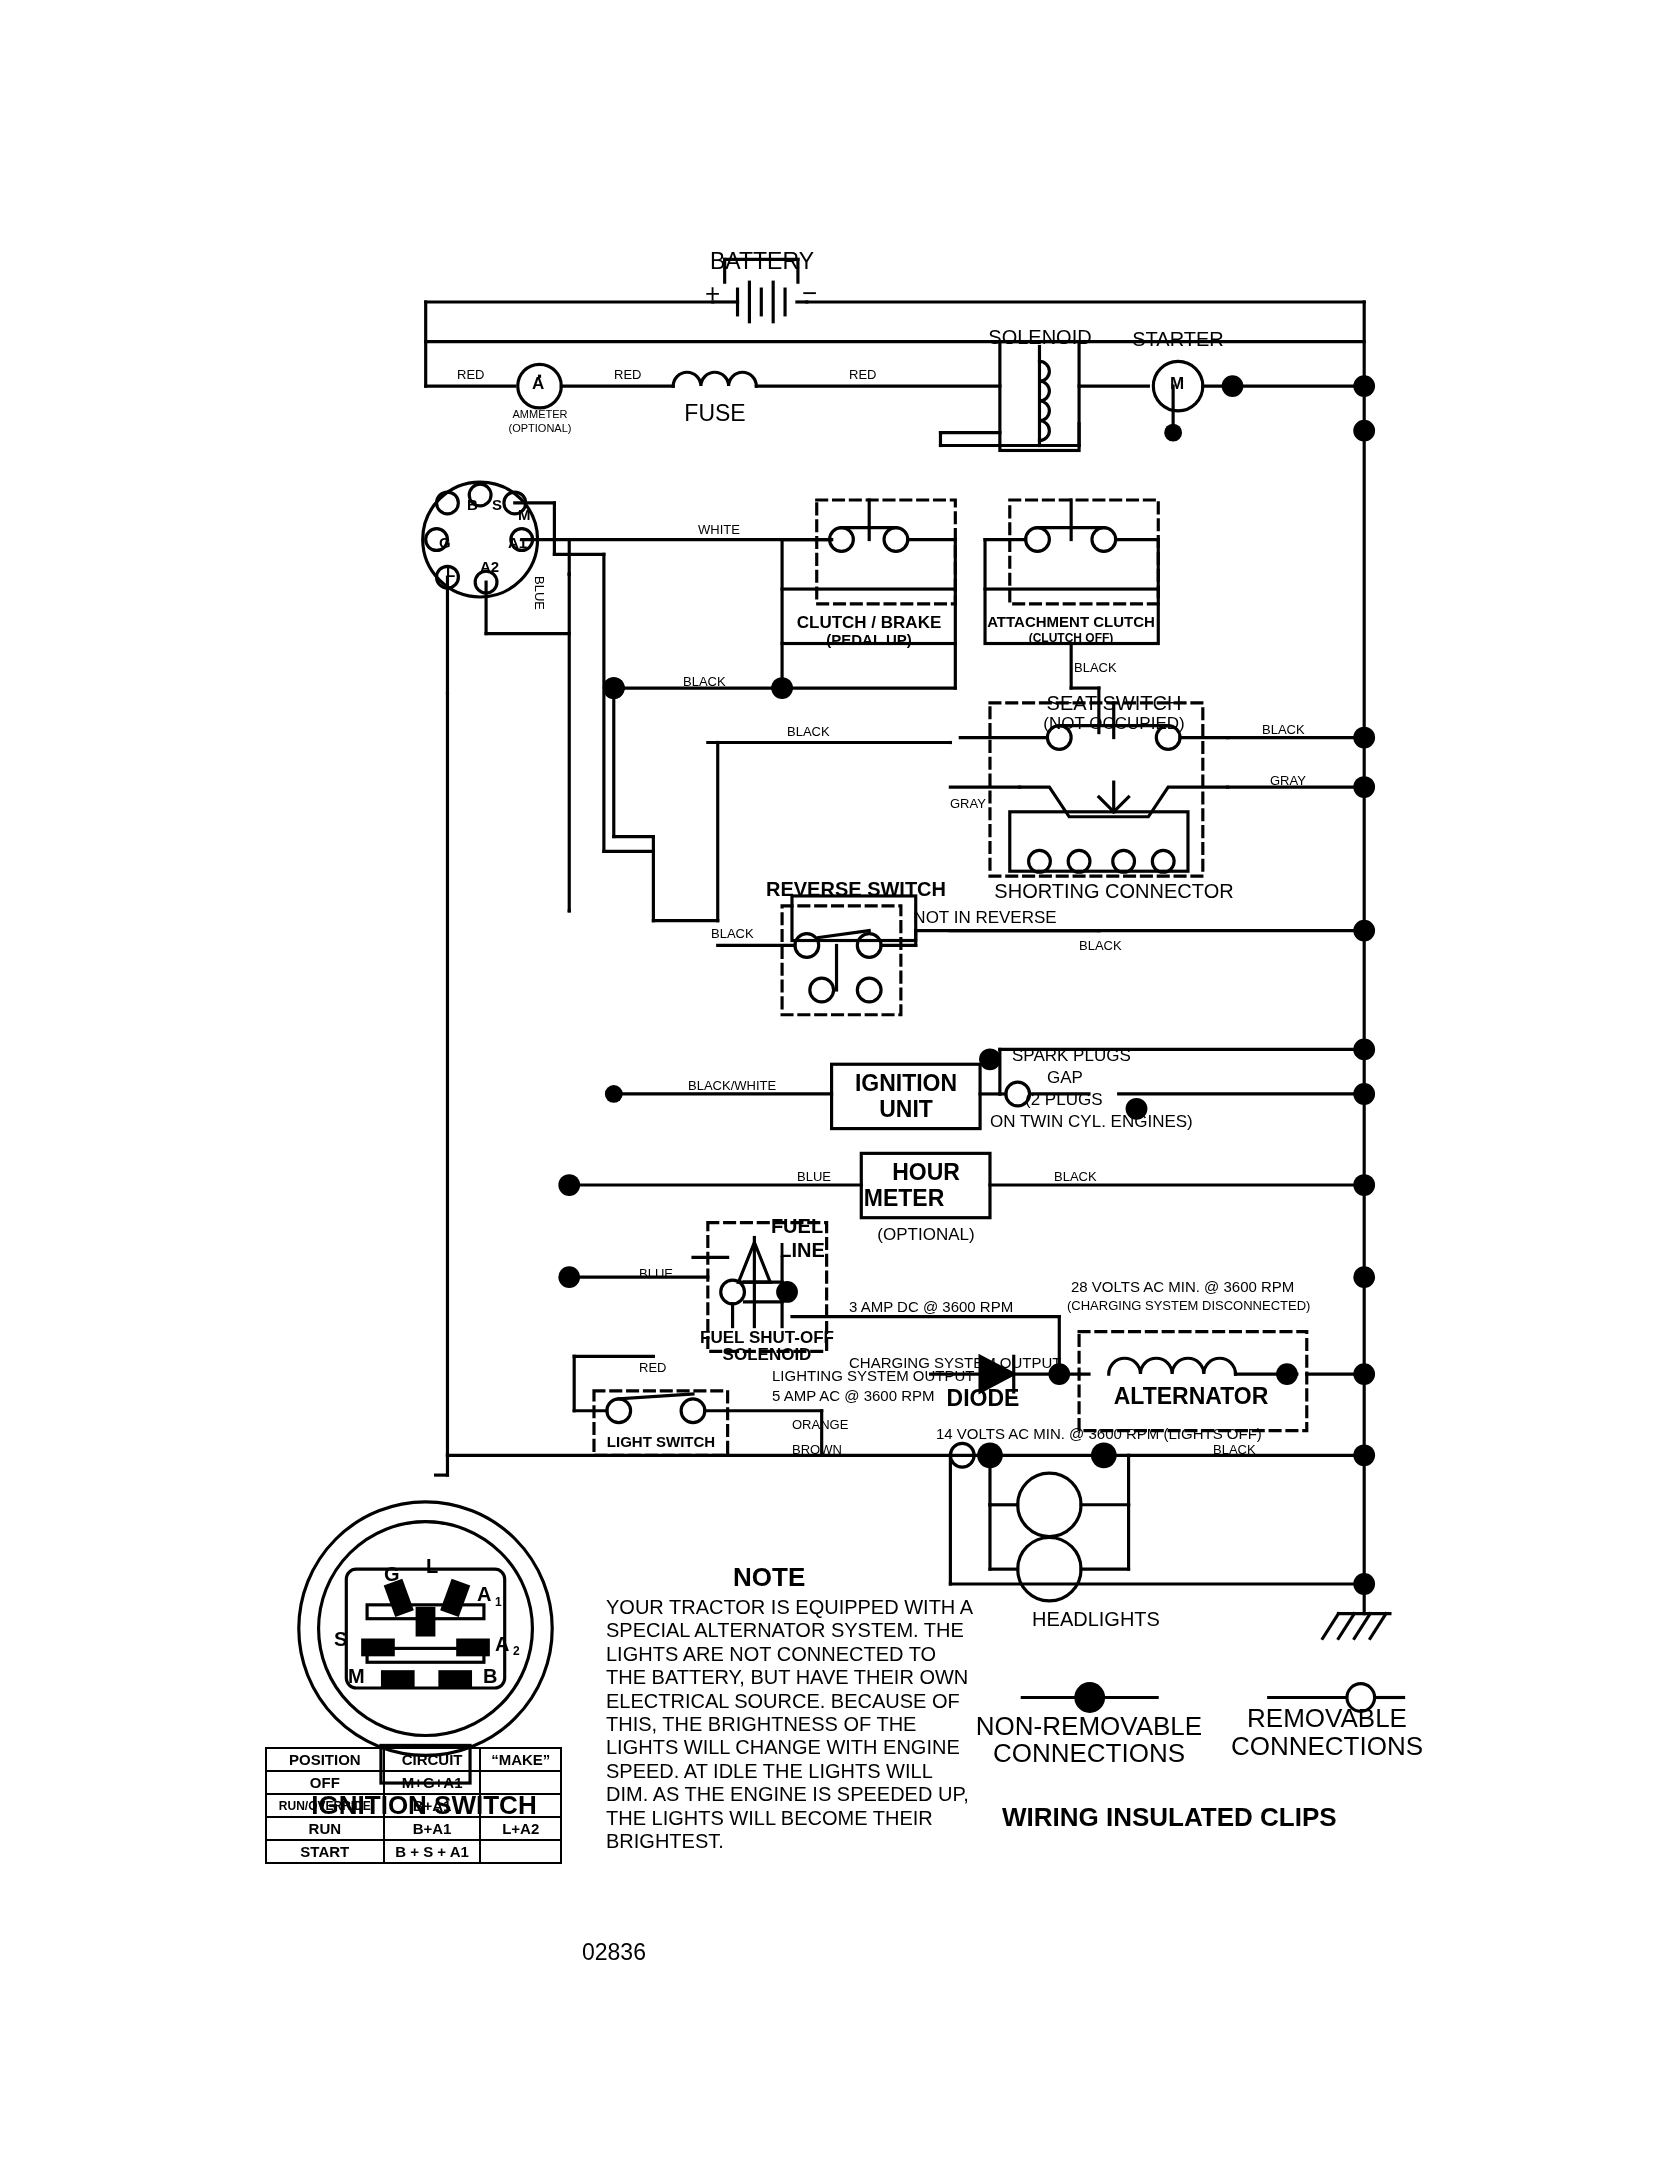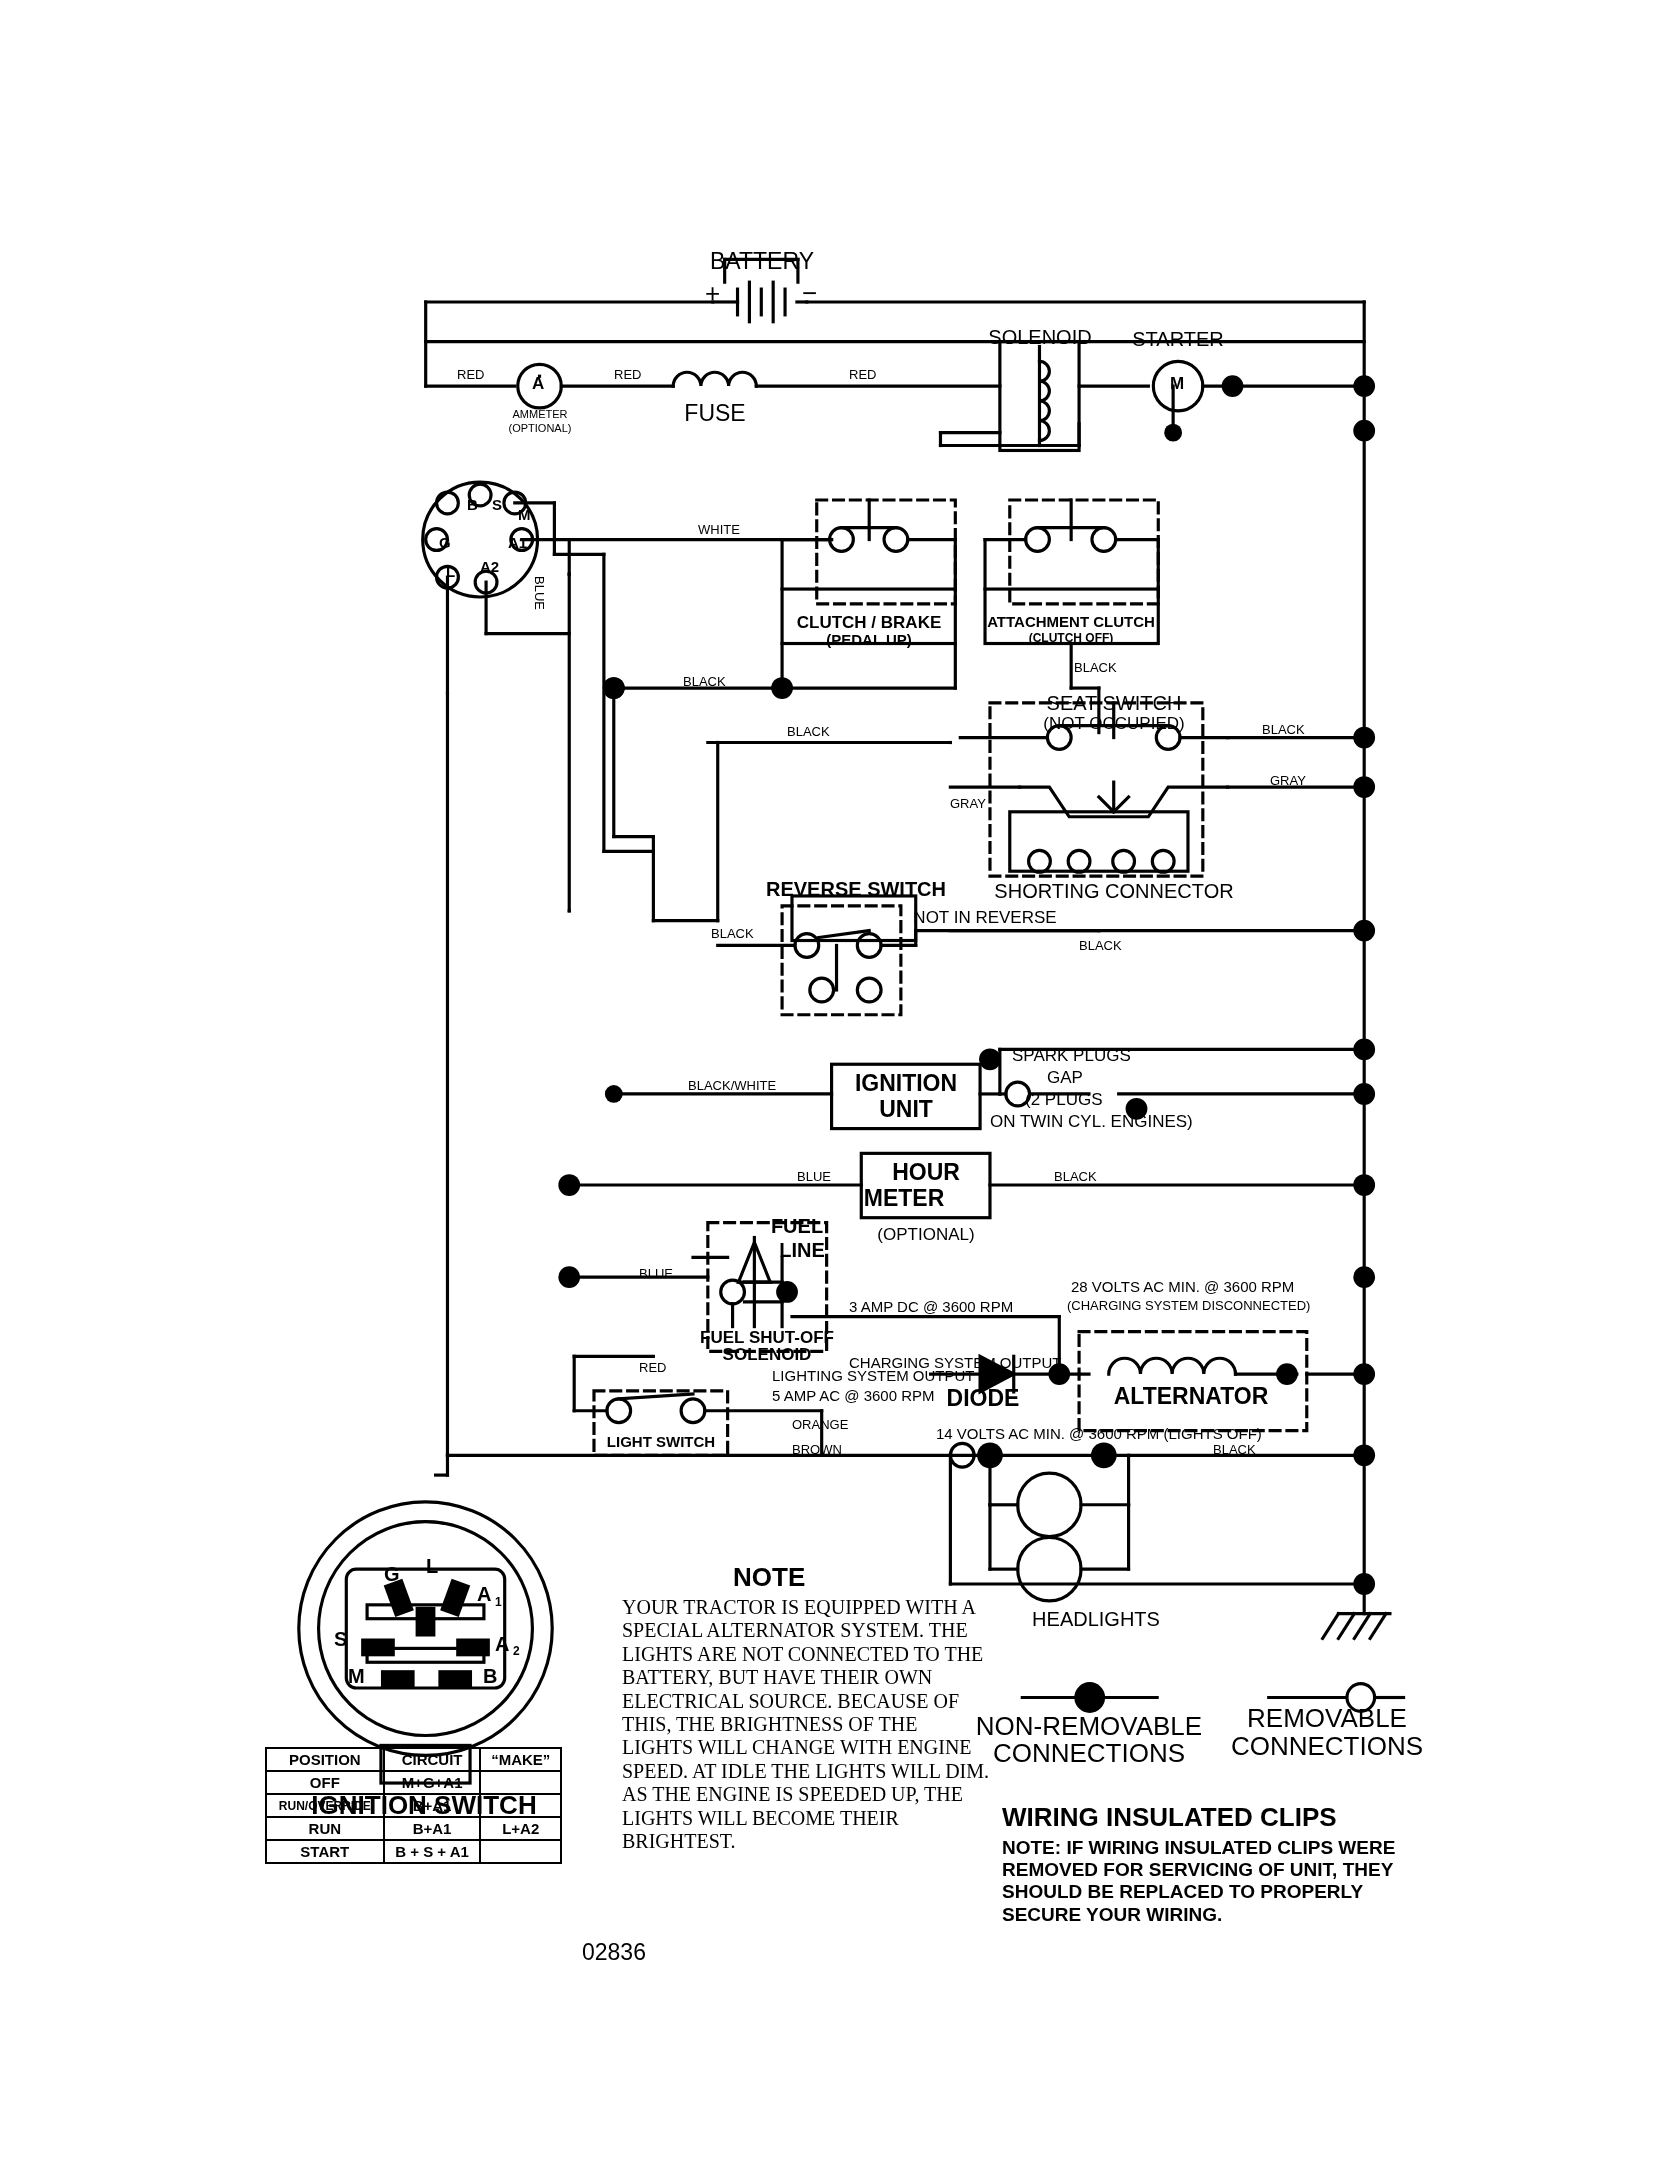--- a/index.html
+++ b/index.html
@@ -440,33 +440,32 @@
       <td>START</td>
       <td>B + S + A1</td>
       <td></td>
     </tr>
   </tbody>
     </table>
 
   <div class="lbl t16" style="left:582px;top:1940px;">02836</div>
 
   <div class="lbl t18 b" style="left:733px;top:1564px;">NOTE</div>
-  <div class="note-block" style="left:622px;top:1596px;width:368px;font-family:Liberation Serif, serif;">YOUR TRACTOR IS EQUIPPED WITH A SPECIAL ALTERNATOR SYSTEM. THE LIGHTS ARE NOT CONNECTED TO THE BATTERY, BUT HAVE THEIR OWN ELECTRICAL SOURCE. BECAUSE OF THIS, THE BRIGHTNESS OF THE LIGHTS WILL CHANGE WITH ENGINE SPEED.  AT IDLE THE LIGHTS WILL DIM.  AS THE ENGINE IS SPEEDED UP, THE LIGHTS WILL BECOME THEIR BRIGHTEST.</div>
+  <div class="note-block" style="left:606px;top:1596px;width:368px;">YOUR TRACTOR IS EQUIPPED WITH A SPECIAL ALTERNATOR SYSTEM. THE LIGHTS ARE NOT CONNECTED TO THE BATTERY, BUT HAVE THEIR OWN ELECTRICAL SOURCE. BECAUSE OF THIS, THE BRIGHTNESS OF THE LIGHTS WILL CHANGE WITH ENGINE SPEED.  AT IDLE THE LIGHTS WILL DIM.  AS THE ENGINE IS SPEEDED UP, THE LIGHTS WILL BECOME THEIR BRIGHTEST.</div>
 
   <svg width="436" height="69" viewBox="0 0 440 70" style="left:990px;top:1663px;">
     <g stroke="#000" stroke-width="3.2" fill="none">
       <line x1="30" y1="35" x2="170" y2="35"></line>
       <circle cx="100" cy="35" r="14" fill="#000"></circle>
       <line x1="280" y1="35" x2="360" y2="35"></line>
       <circle cx="375" cy="35" r="14" fill="#fff"></circle>
       <line x1="389" y1="35" x2="420" y2="35"></line>
     </g>
   </svg>
   <div class="lbl t18 c" style="left:1089px;top:1713px;">NON-REMOVABLE</div>
   <div class="lbl t18 c" style="left:1089px;top:1740px;">CONNECTIONS</div>
   <div class="lbl t18 c" style="left:1327px;top:1705px;">REMOVABLE</div>
   <div class="lbl t18 c" style="left:1327px;top:1733px;">CONNECTIONS</div>
 
   <div class="lbl t18 b" style="left:1002px;top:1804px;">WIRING INSULATED CLIPS</div>
-  <div class="wic-block" style="left:1002px;top:1837px;width:416px;">NOTE: IF WIRING INSULATED CLIPS WERE REMOVED FOR SERVICING OF UNIT, THEY SHOULD BE REPLACED TO PROPERLY SECURE YOUR WIRING.</div>
 
 </div>
 
 
 </body></html>

